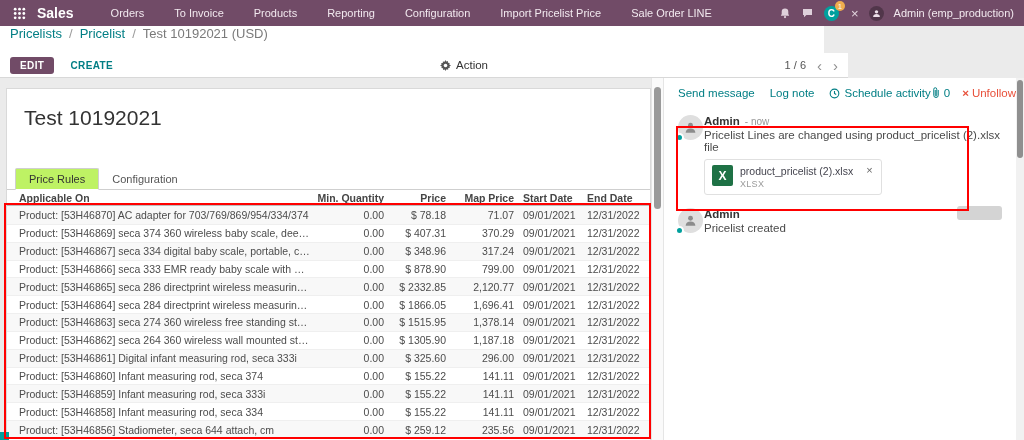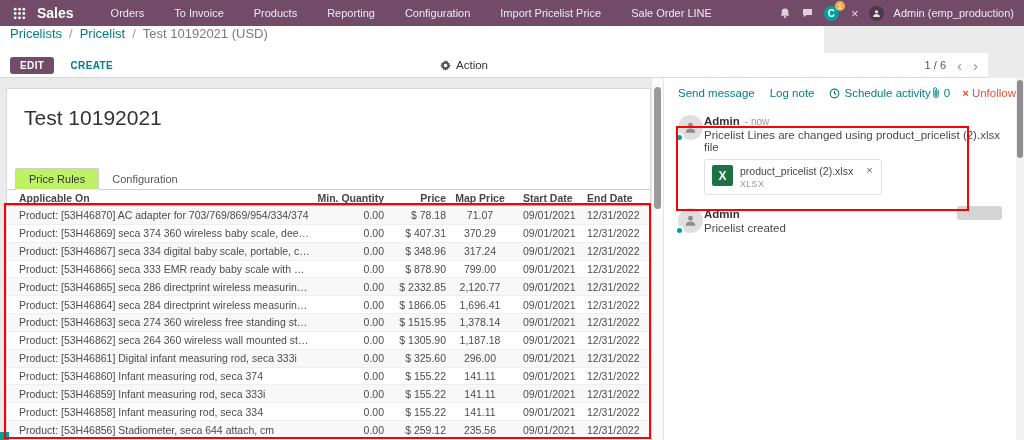--- a/index.html
+++ b/index.html
@@ -26,21 +26,21 @@
   .tb-user{font-size:11px;color:#f2e9ef;cursor:pointer;white-space:nowrap;padding-right:2px}
 
   
   .crumbbar{left:0;top:26px;width:824px;height:27px;background:#fff;display:flex;
     align-items:flex-start;padding-left:10px;font-size:13px;gap:7px}
   .crumb-link{color:#017e84;cursor:pointer}
   .crumb-sep{color:#9a9a9a}
   .crumb-current{color:#7a7a7a}
 
   
-  .controlbar{left:0;top:53px;width:988px;height:25px;background:#fff;border-bottom:1px solid #d8d8d8;
+  .controlbar{left:0;top:53px;width:848px;height:25px;background:#fff;border-bottom:1px solid #d8d8d8;
     display:flex;align-items:center;padding:0 10px}
   .btn-edit{background:#714B67;color:#fff;font-size:10px;font-weight:700;padding:3px 10px;border:none;
     border-radius:3px;letter-spacing:.4px;cursor:pointer;font-family:inherit}
   .btn-create{background:none;border:none;color:#017e84;font-size:10px;font-weight:700;margin-left:16px;
     letter-spacing:.4px;cursor:pointer;font-family:inherit}
   .action-menu{position:absolute;left:464px;transform:translateX(-50%);display:flex;align-items:center;
     gap:5px;font-size:11.5px;color:#333;cursor:pointer}
   .pager{margin-left:auto;display:flex;align-items:center;gap:11px;color:#555;font-size:11px}
   .pager .chev{font-size:15px;color:#8f8f8f;cursor:pointer;line-height:1}
 
@@ -52,21 +52,21 @@
   .tab.active{background:#bef264;border:1px solid #cfcfcf;border-bottom-color:#fff;margin-bottom:-1px;
     font-weight:400;color:#333;border-radius:2px 2px 0 0}
   .t-head{display:flex;align-items:center;height:16px;font-size:10.5px;font-weight:700;color:#454545;
     border-bottom:1px solid #bdbdbd}
   .t-row{display:flex;align-items:center;height:17.85px;font-size:10.5px;color:#4c4c4c;cursor:pointer}
   .t-row + .t-row{border-top:1px solid #efefef}
   .t-body .t-row:nth-child(odd){background:#f8f8f8}
   .col-name{flex:1;padding:0 4px 0 12px;white-space:nowrap;overflow:hidden;text-overflow:ellipsis}
   .col-min{width:70px;text-align:right}
   .col-price{width:62px;text-align:right}
-  .col-map{width:68px;text-align:center}
+  .col-map{width:68px;text-align:right}
   .col-start{width:64px;padding-left:9px}
   .col-end{width:72px;padding-left:9px}
 
   
   .mid-scroll{left:651px;top:78px;width:13px;height:362px;background:#fafafa;
     border-left:1px solid #e5e5e5;border-right:1px solid #e5e5e5}
   .mid-thumb{position:absolute;left:2px;top:9px;width:7px;height:122px;background:#9a9a9a;border-radius:4px;cursor:pointer}
   .right-scroll{left:1016px;top:78px;width:8px;height:362px;background:#f1f1f1}
   .right-thumb{position:absolute;left:1px;top:2px;width:6px;height:78px;background:#8f8f8f;border-radius:3px;cursor:pointer}
 

